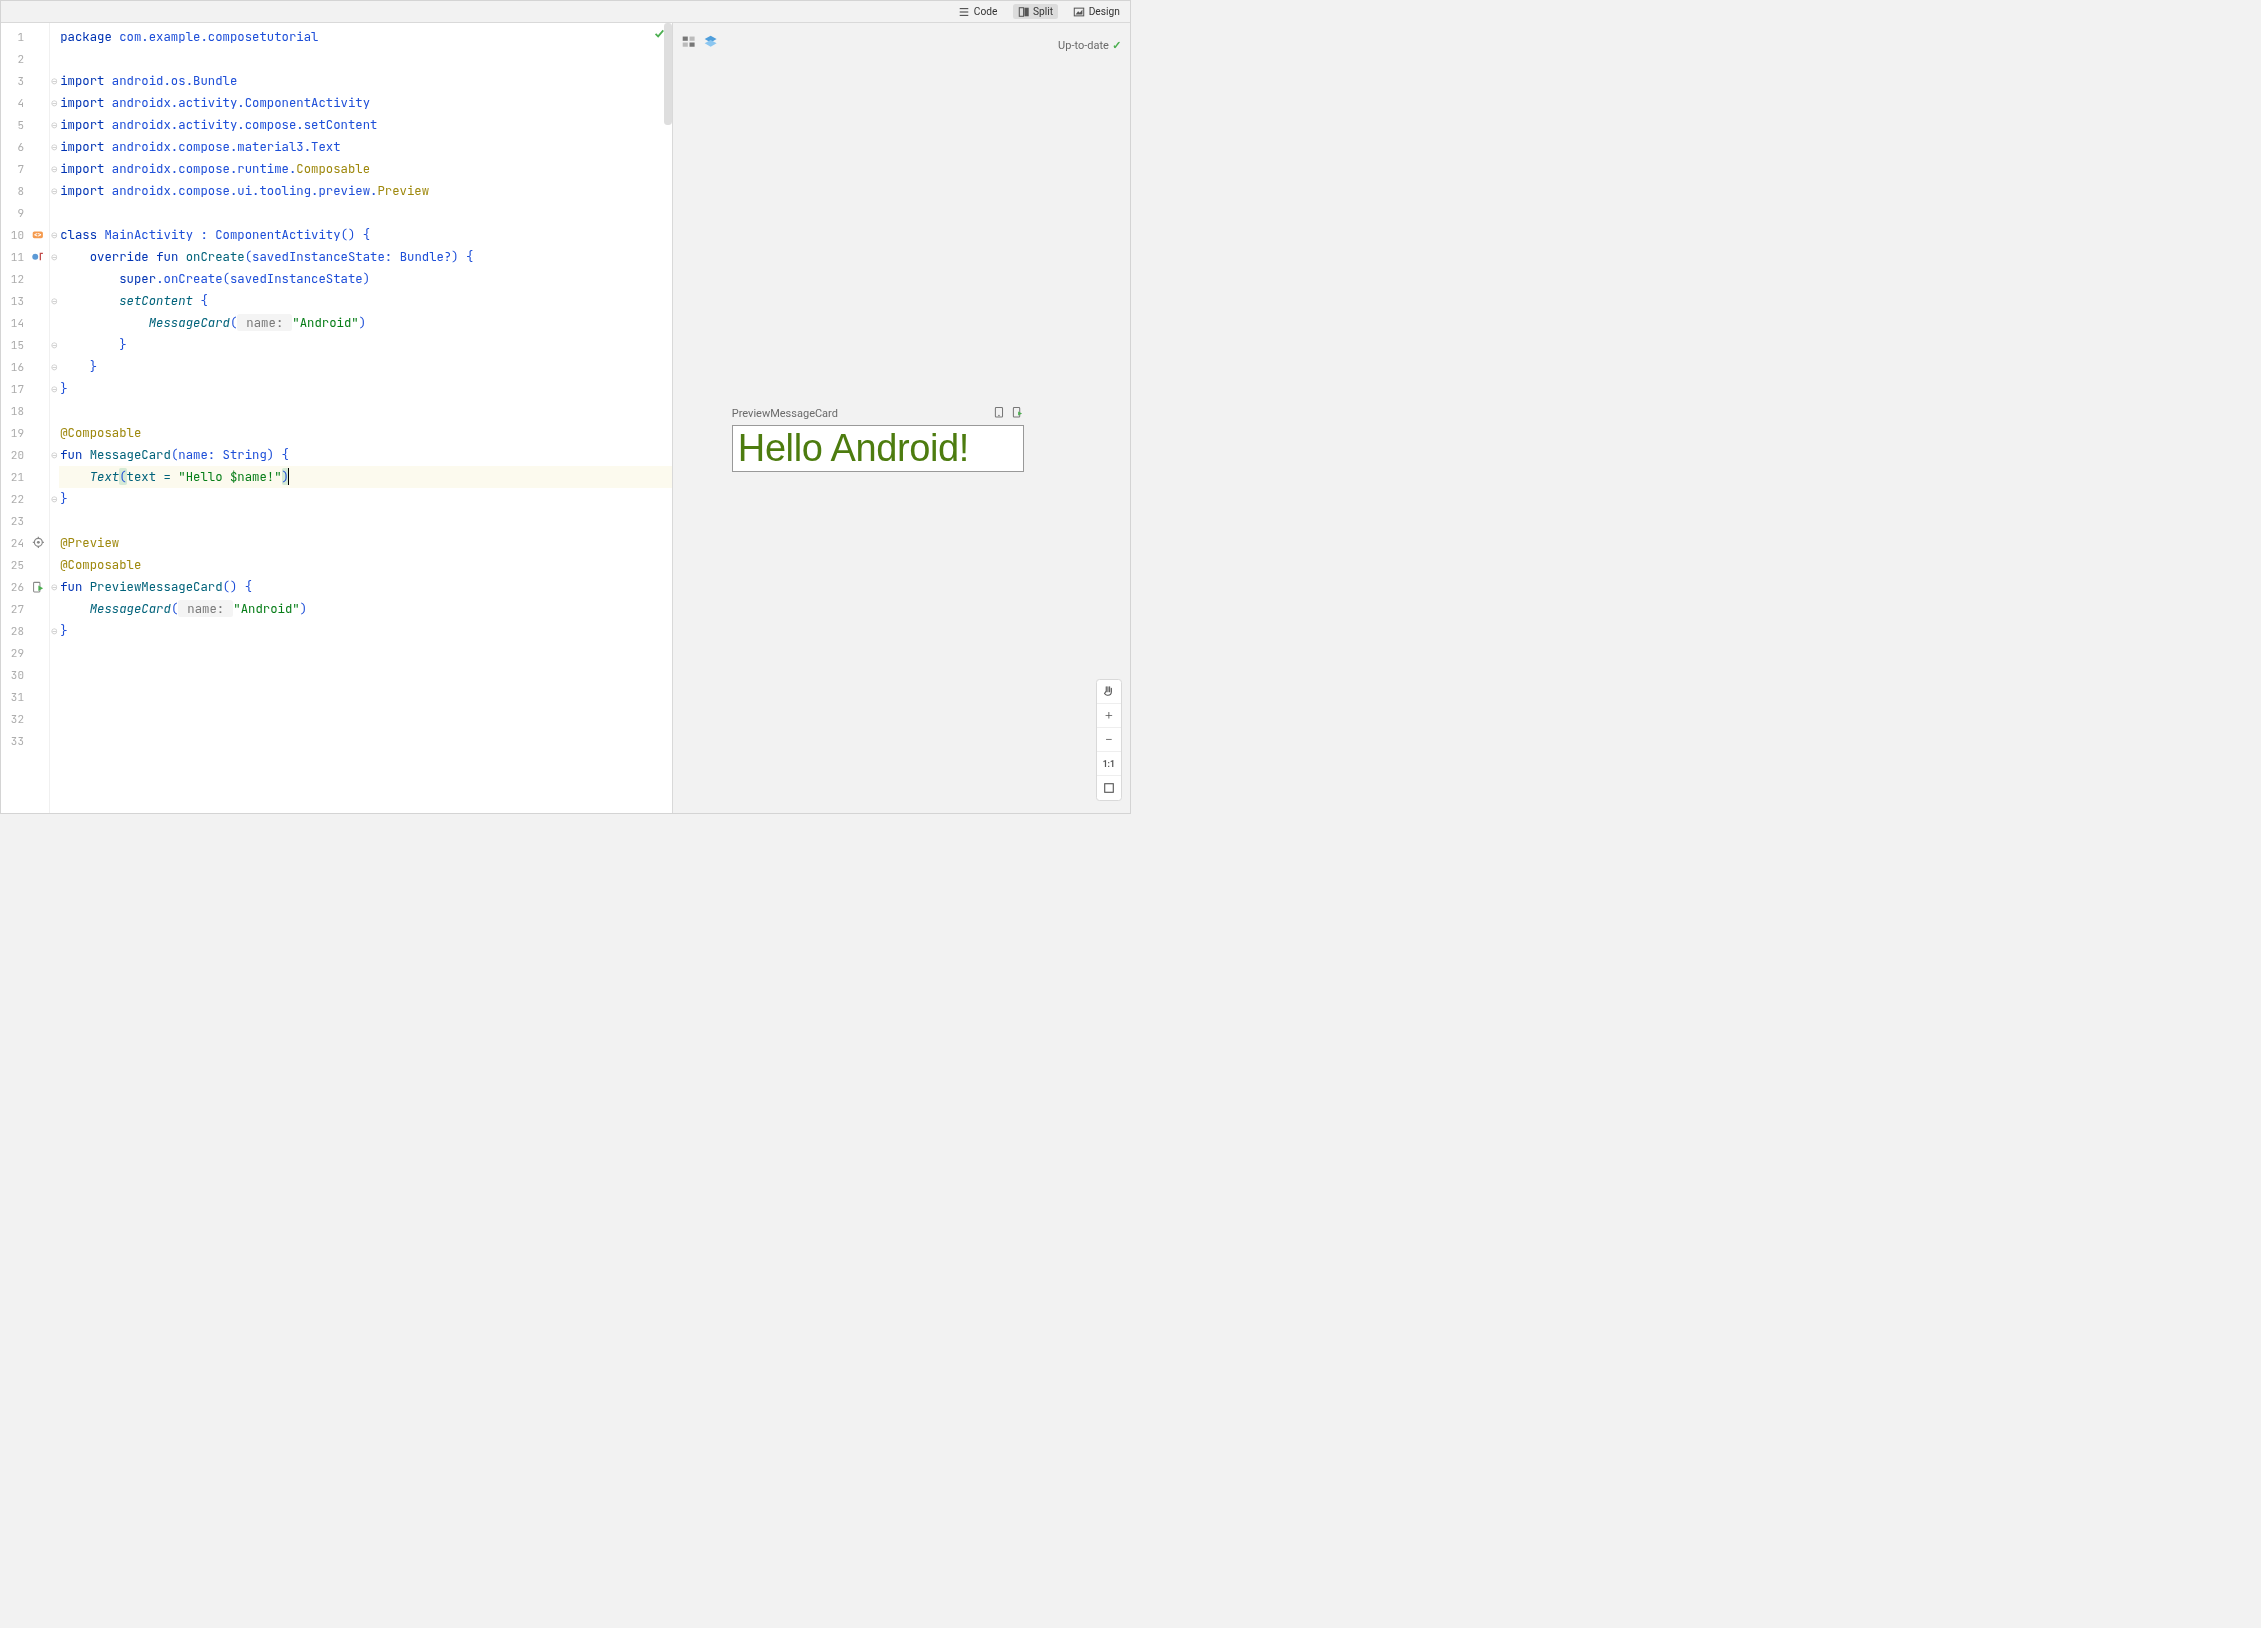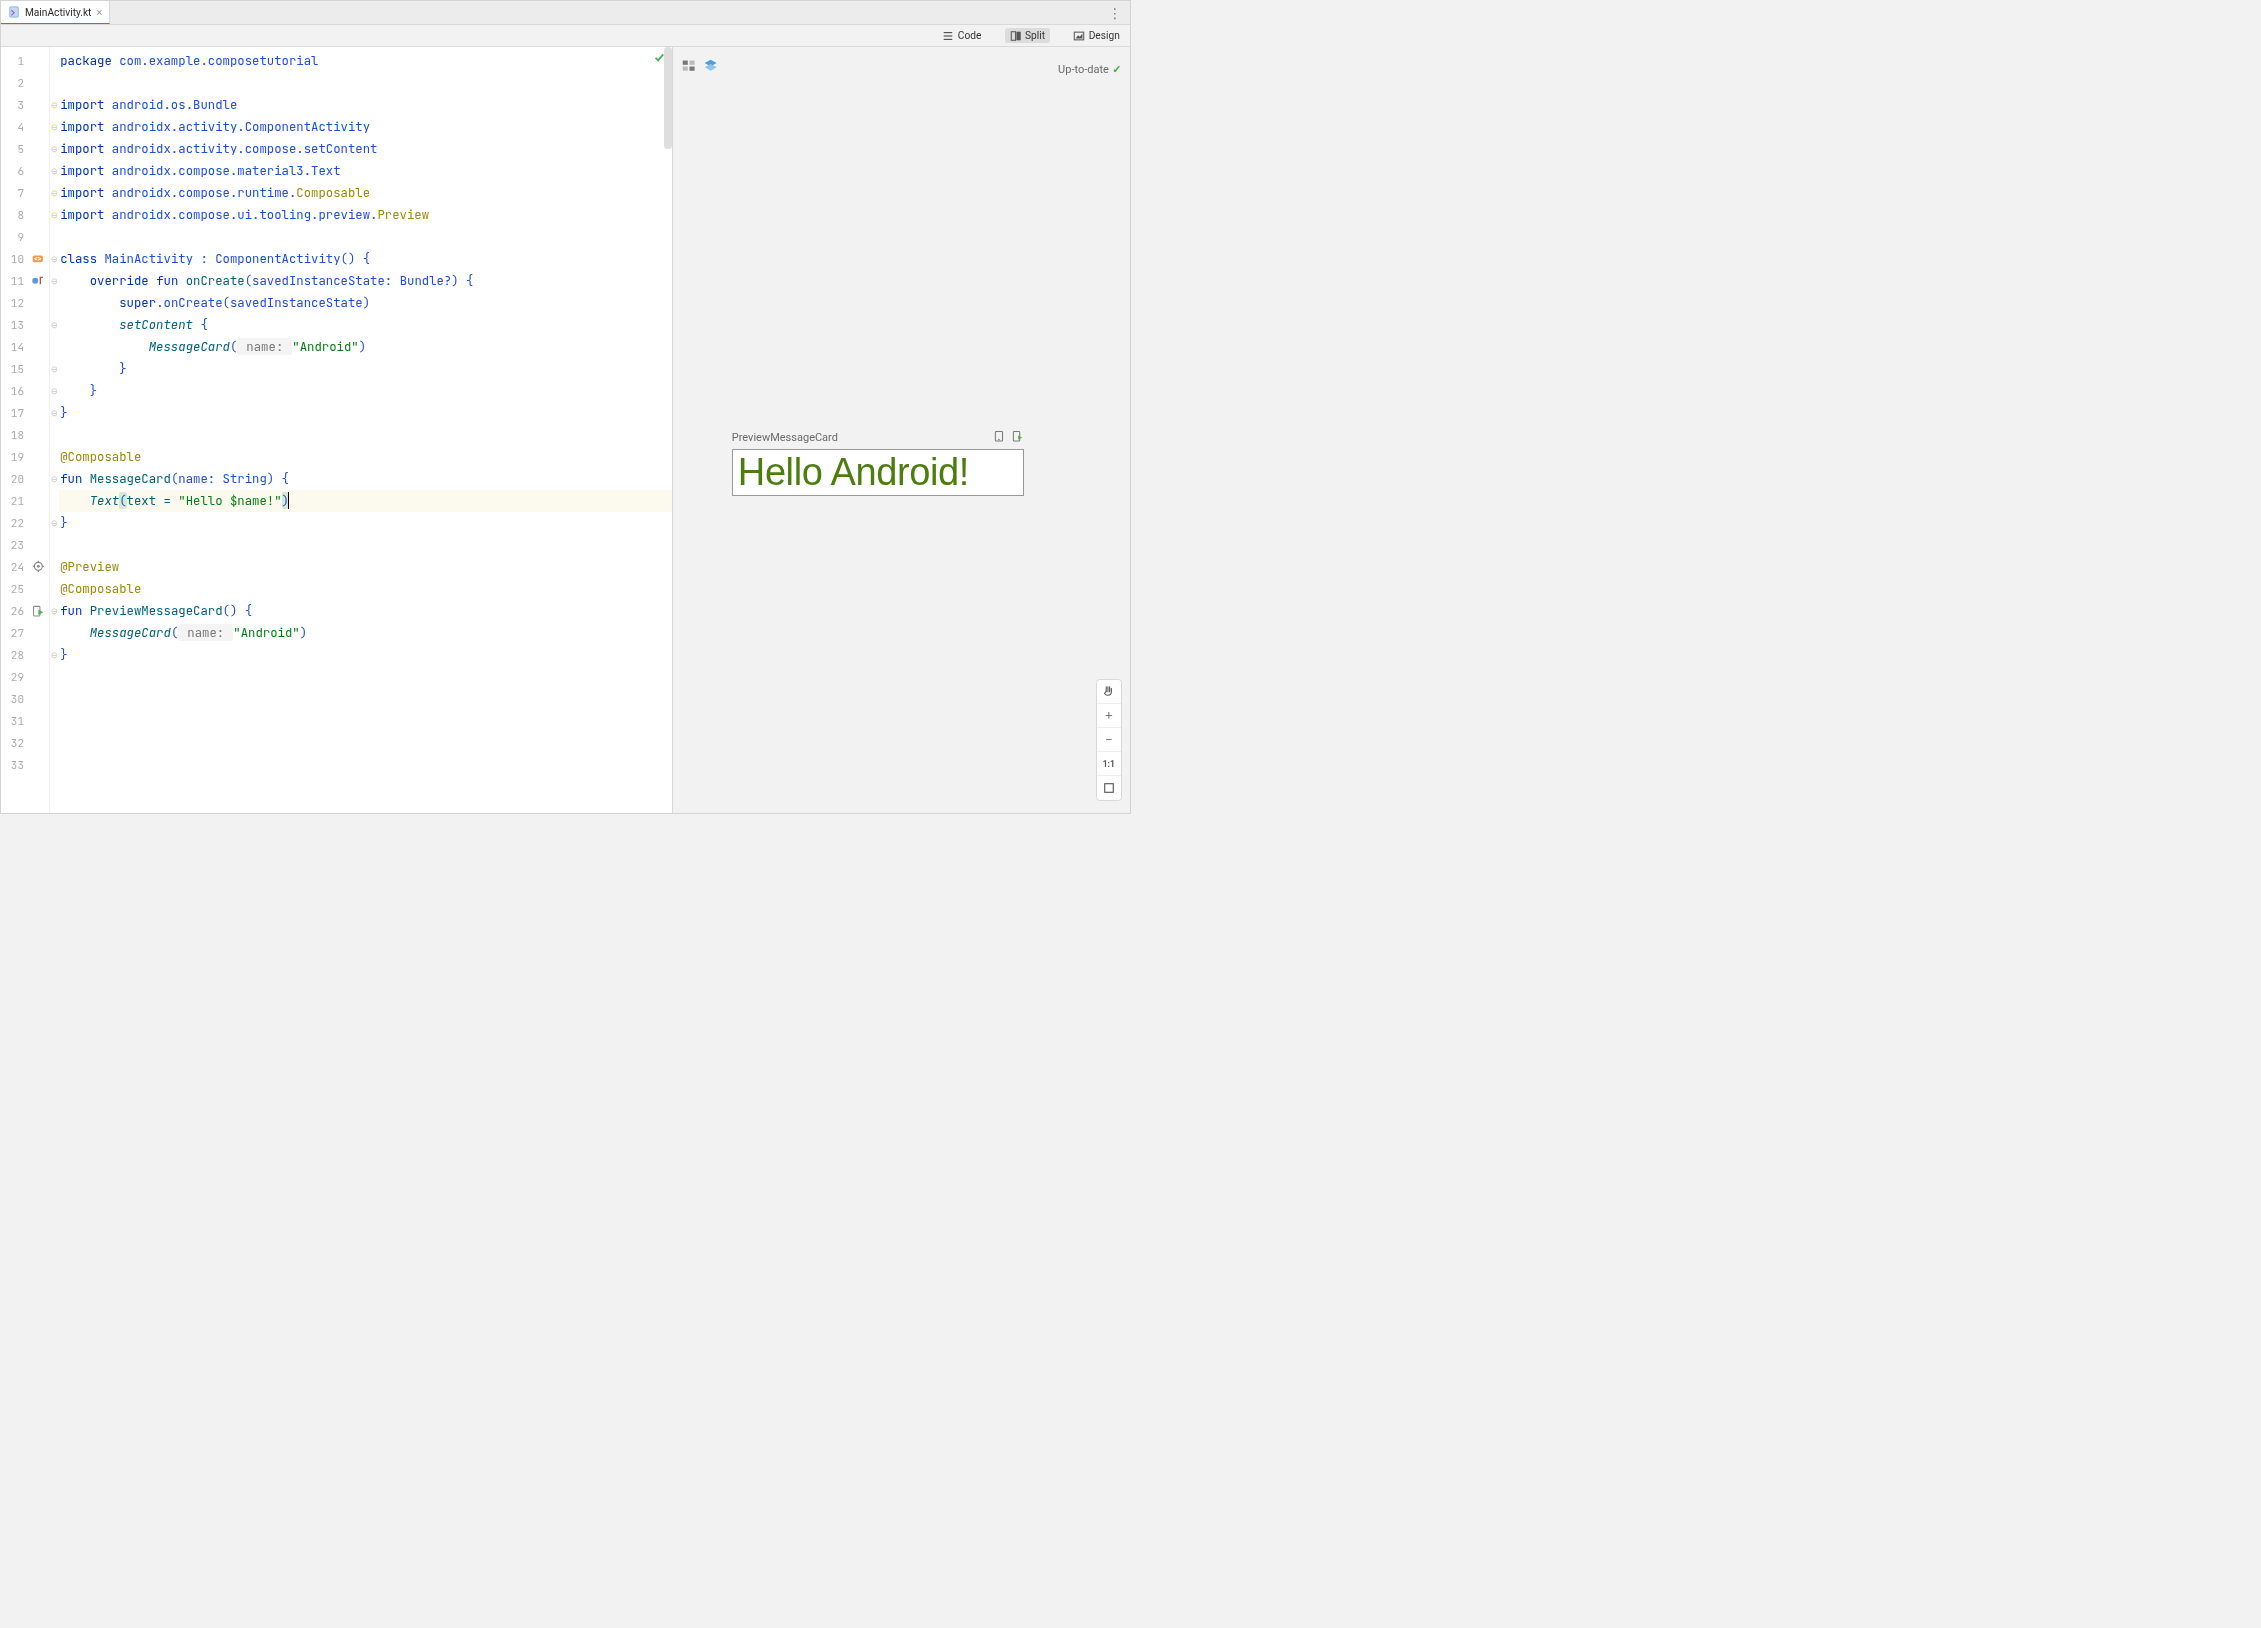--- a/index.html
+++ b/index.html
@@ -46,21 +46,21 @@
 .tab .close-icon { color:#999; font-size:11px; }
 .kebab { color:#777; font-size:13.6px; padding:0 5.1px; cursor:pointer; }
 
 .modebar {
   height: 22px;
   background: #f2f2f2;
   border-bottom: 0.8px solid #d9d9d9;
   display: flex;
   align-items: center;
   justify-content: flex-end;
-  gap: 18px;
+  gap: 10px;
   padding-right: 5.1px;
 }
 .mode-btn {
   display: flex; align-items: center; gap: 3.4px;
   padding: 1.7px 5.1px;
   font-size: 10.2px;
   color: #333;
   border-radius: 2.5px;
   cursor: pointer;
 }
@@ -215,33 +215,20 @@
   cursor:pointer;
 }
 .zoom-btn:last-child { border-bottom:none; }
 .zoom-btn .small { font-size:8.5px; font-weight:bold; }
 </style>
 </head>
 <body>
 
 <div class="ide-frame">
 
-  <div class="tabbar">
-    <div class="tab">
-      <span class="file-icon">
-        <svg width="12" height="12" viewBox="0 0 14 14">
-            <rect x="2" y="1" width="10" height="12" rx="1" fill="#c5d8f7" stroke="#6a93d4" stroke-width="0.7"></rect>
-            <path d="M4 5 L7 8 L4 11" stroke="#8a63c6" stroke-width="1.4" fill="none"></path>
-          </svg>
-      </span>
-      <span>MainActivity.kt</span>
-      <span class="close-icon">×</span>
-    </div>
-    <span class="kebab">⋮</span>
-  </div>
 
   <div class="modebar">
     <div class="mode-btn">
       <span class="mode-icon">
         <svg width="12" height="12" viewBox="0 0 14 14">
             <g stroke="#555" stroke-width="1.4">
               <line x1="2" y1="3" x2="12" y2="3"></line>
               <line x1="2" y1="7" x2="12" y2="7"></line>
               <line x1="2" y1="11" x2="12" y2="11"></line>
             </g>

